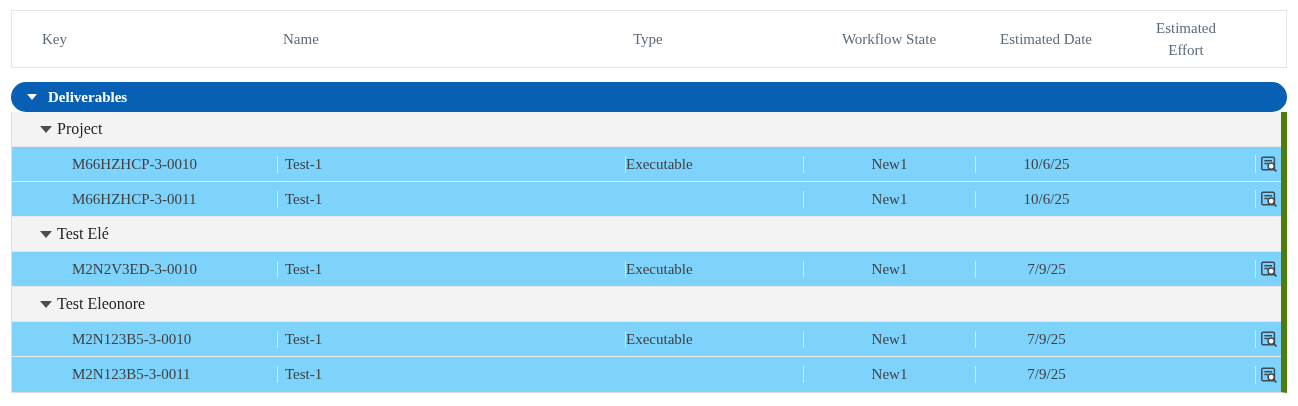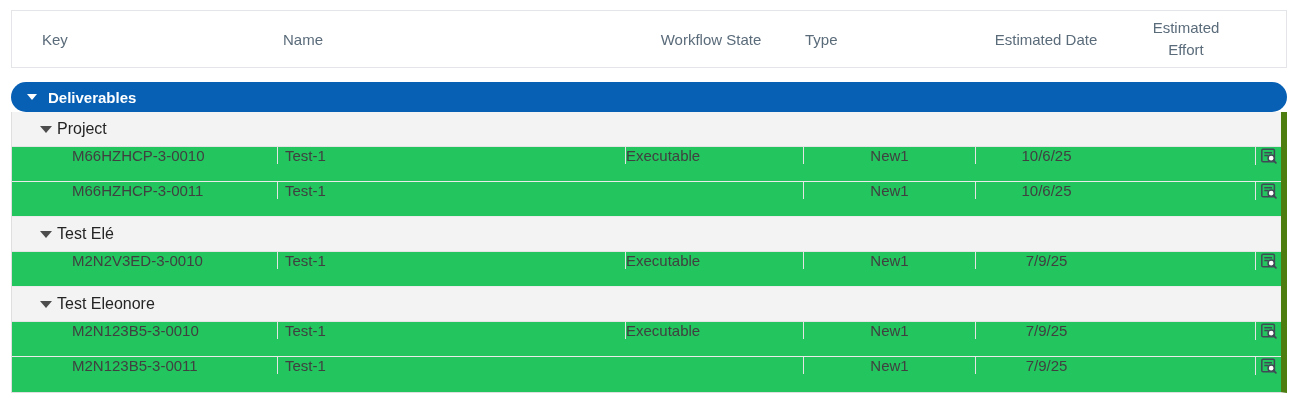--- a/index.html
+++ b/index.html
@@ -1,18 +1,18 @@
 <!DOCTYPE html>
 <html><head>
 <meta charset="utf-8">
 <style>
   html,body{margin:0;padding:0;background:#fff;}
   body{width:1298px;height:406px;position:relative;font-family:"Liberation Sans",sans-serif;
        -webkit-font-smoothing:antialiased;overflow:hidden;}
-  .wrap{position:absolute;left:11px;top:10px;width:1192px;}
+  .wrap{position:absolute;left:11px;top:10px;width:1192px;font-family:Liberation Serif, serif;}
 
   
   .header-row{box-sizing:border-box;width:1276px;height:58px;border:1px solid #e3e5e8;
               display:flex;align-items:center;background:#fff;color:#5a6b7a;font-size:15px;}
   .hcell{box-sizing:border-box;display:flex;align-items:center;height:100%;}
   .hc-key{width:265px;padding-left:30px;}
   .hc-name{width:348px;padding-left:6px;}
   .hc-type{width:178px;padding-left:8px;}
   .hc-wf{width:172px;justify-content:center;text-align:center;}
   .hc-date{width:142px;justify-content:center;text-align:center;}
@@ -27,44 +27,44 @@
   .tri{width:0;height:0;border-left:5px solid transparent;border-right:5px solid transparent;display:inline-block;}
   .tri-white{border-top:6px solid #ffffff;margin-right:11px;}
   .tri-dark{border-left:6px solid transparent;border-right:6px solid transparent;
             border-top:7px solid #4d4d4d;margin-right:5px;}
 
   
   .body-box{box-sizing:border-box;width:1276px;border-left:1px solid #dfdfdf;
             border-right:6px solid #4d7c0f;border-bottom:1px solid #dfdfdf;background:#fff;}
   .group-row{box-sizing:border-box;height:35px;background:#f3f3f4;border-bottom:1px solid #e4e4e4;
              display:flex;align-items:center;padding-left:28px;font-size:16px;color:#242424;cursor:pointer;}
-  .data-row{box-sizing:border-box;height:35px;display:flex;align-items:flex-start;
-            border-bottom:1px solid #ebebeb;background:#22c55e;font-size:15px;color:#404040;}
+  .data-row{box-sizing:border-box;height:35px;display:flex;align-items:center;
+            border-bottom:1px solid #ebebeb;background:#7dd3fc;font-size:15px;color:#404040;}
   .data-row:last-child{border-bottom:none;}
   .cell{box-sizing:border-box;display:flex;align-items:center;overflow:hidden;white-space:nowrap;}
   .cell + .cell{border-left:1px solid #e4e4e4;}
   .c-key{width:265px;padding-left:60px;}
   .c-name{width:348px;padding-left:7px;}
   .c-type{width:178px;padding-left:0;}
   .c-wf{width:172px;justify-content:center;}
   .c-date{width:142px;justify-content:center;}
   .c-effort{width:138px;justify-content:center;}
   .c-icon{flex:1;justify-content:center;cursor:pointer;}
   .action-icon{display:inline-flex;line-height:0;}
 </style>
 </head>
 <body>
 
 <div class="wrap">
 
   <div class="header-row">
     <div class="hcell hc-key">Key</div>
     <div class="hcell hc-name">Name</div>
+    <div class="hcell hc-type">Type</div>
     <div class="hcell hc-wf">Workflow State</div>
-    <div class="hcell hc-type">Type</div>
     <div class="hcell hc-date">Estimated Date</div>
     <div class="hcell hc-effort">
         <span>Estimated Effort</span>
       </div>
     <div class="hcell hc-icon"></div>
   </div>
 
   <div class="section-bar" style="background: rgb(7, 96, 180);">
     <span class="tri tri-white"></span>
     <span>Deliverables</span>

